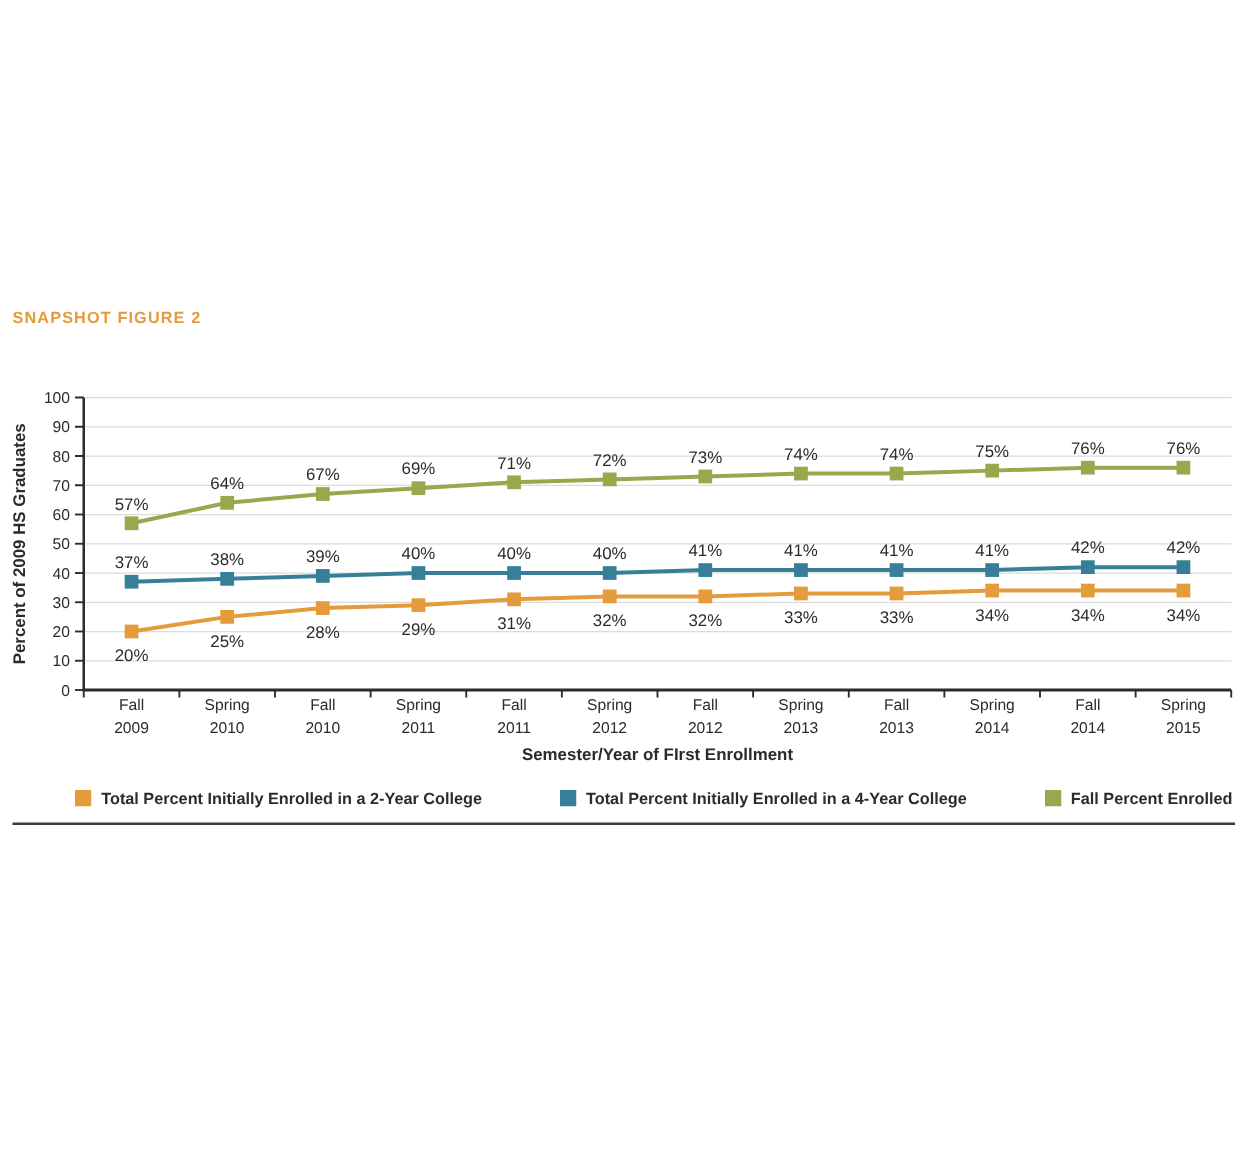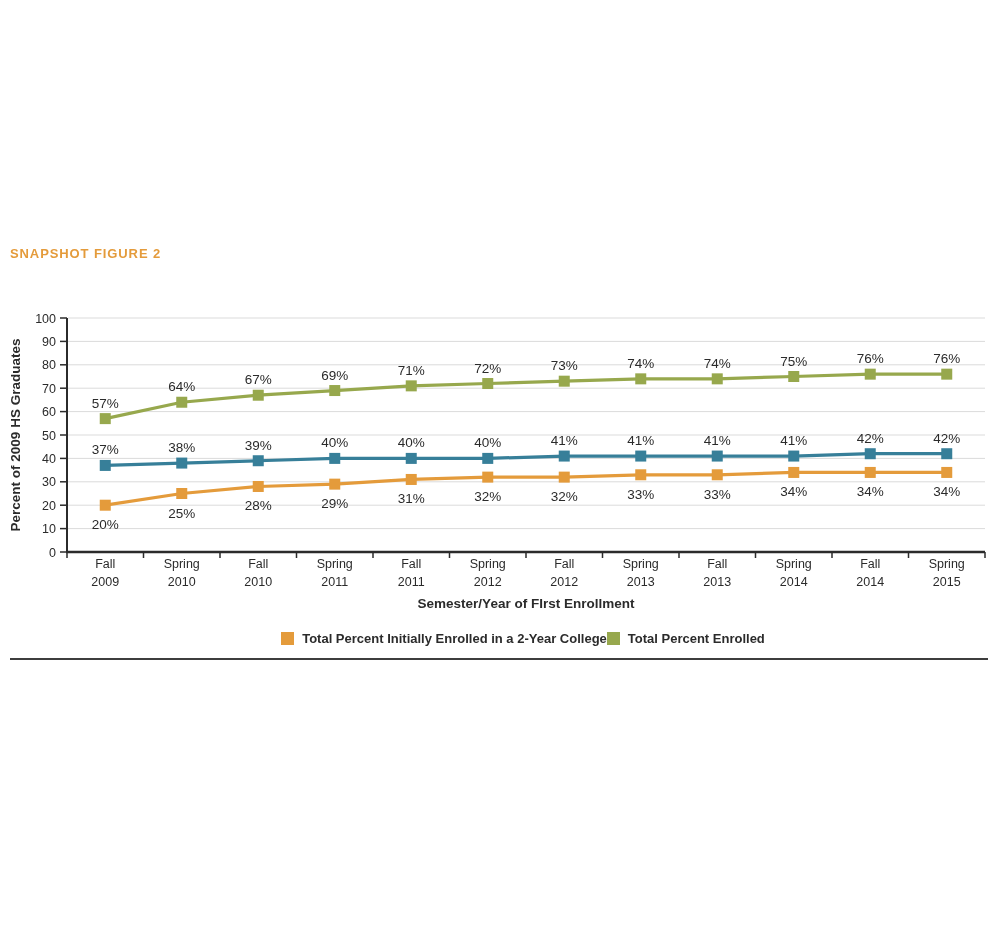--- a/index.html
+++ b/index.html
@@ -39,21 +39,21 @@
   #chart-svg text {
     font-family: "Liberation Sans", sans-serif;
     fill: #2b2b2b;
   }
   .legend {
     position: absolute;
     top: 631px;
     left: 60px;
     right: 14px;
     display: flex;
-    justify-content: center;
+    justify-content: space-between;
     align-items: center;
   }
   .legend-item {
     display: flex;
     align-items: center;
     gap: 8px;
     font-size: 13px;
     font-weight: 600;
     color: #2b2b2b;
     white-space: nowrap;
@@ -228,21 +228,25 @@
       <rect x="941.25" y="63.660000000000025" width="11" height="11" fill="#97A84D"></rect>
       <text x="946.75" y="58.160000000000025" text-anchor="middle" font-size="13.5" fill="#2b2b2b">76%</text>
     </svg>
 
   <div class="legend">
     <div class="legend-item">
       <span class="legend-swatch" style="background: rgb(228, 155, 59);"></span>
       <span>Total Percent Initially Enrolled in a 2-Year College</span>
     </div>
     <div class="legend-item">
+      <span class="legend-swatch" style="background: rgb(55, 127, 153);"></span>
+      <span>Total Percent Initially Enrolled in a 4-Year College</span>
+    </div>
+    <div class="legend-item">
       <span class="legend-swatch" style="background: rgb(151, 168, 77);"></span>
-      <span>Total Percent Enrolled</span>
+      <span>Fall Percent Enrolled</span>
     </div>
   </div>
 
   <div class="note-divider"></div>
 
 
 </div>
 
 </body></html>

